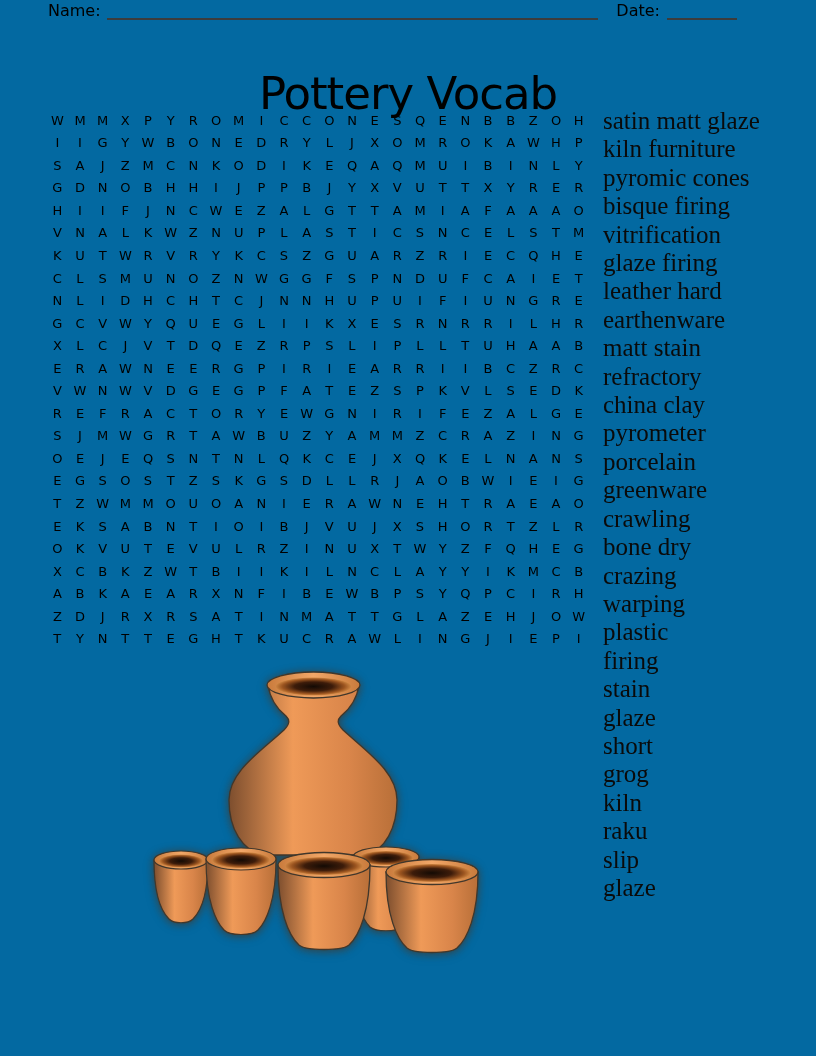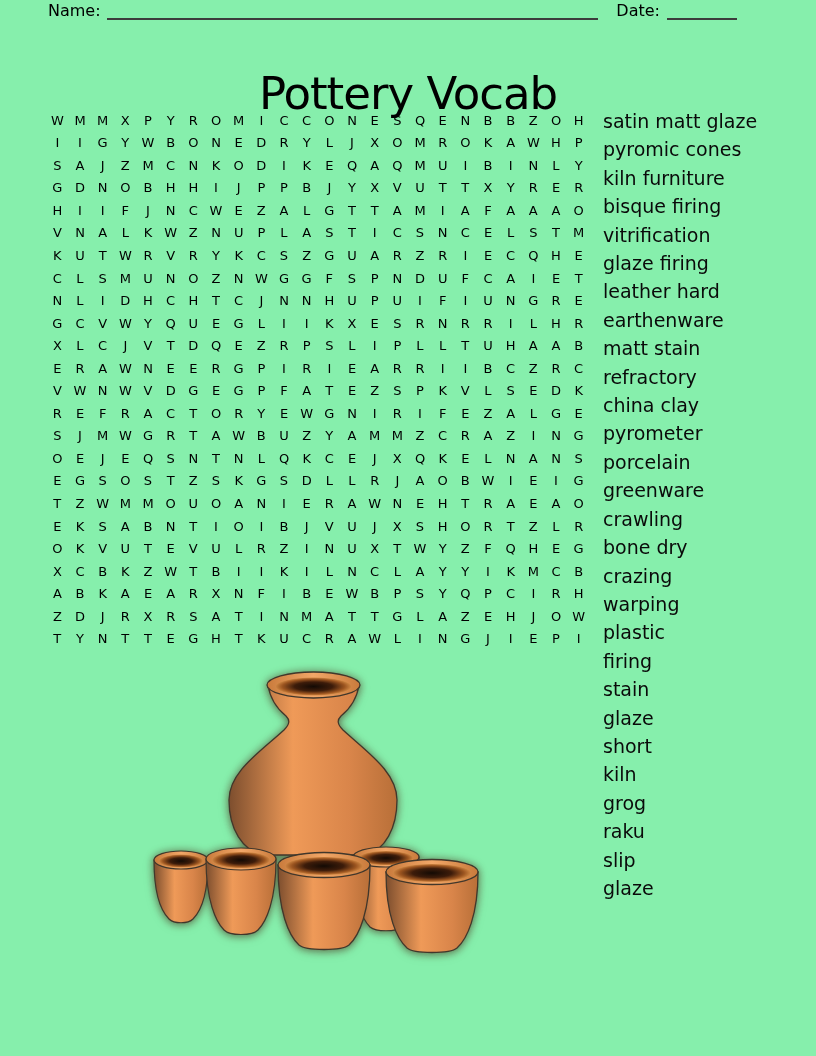--- a/index.html
+++ b/index.html
@@ -1,16 +1,16 @@
 <!DOCTYPE html>
 <html><head>
 <meta charset="utf-8">
 <style>
   html,body{margin:0;padding:0;background:#ffffff;}
-  .page{position:relative;width:816px;height:1056px;background:#86efac;overflow:hidden;
+  .page{position:relative;width:816px;height:1056px;background:#0369a1;overflow:hidden;
         font-family:"DejaVu Sans","Liberation Sans",sans-serif;color:#000;}
 
   
   .topline{position:absolute;left:48px;top:2px;right:79px;display:flex;align-items:flex-end;
            font-size:16px;line-height:1;color:#000;}
   .topline .lbl{padding-bottom:1px;}
   .blank{border-bottom:2px solid #3c3c3c;height:16px;}
   .name-blank{flex:1;margin-left:6px;margin-right:18px;}
   .date-blank{width:70px;margin-left:7px;}
 
@@ -19,21 +19,21 @@
          font-size:45px;font-weight:500;letter-spacing:-1px;line-height:1.15;}
 
   
   .grid{position:absolute;left:46px;top:109px;width:544px;height:541px;
         display:grid;grid-template-columns:repeat(24,1fr);grid-template-rows:repeat(24,1fr);}
   .cell{display:flex;align-items:center;justify-content:center;
         font-size:13px;font-weight:500;color:#000;}
 
   
   .words{position:absolute;left:603px;top:107px;margin:0;padding:0;list-style:none;
-         font-size:19px;line-height:28.4px;color:#0a0a0a;}
+         font-size:25px;line-height:28.4px;color:#0a0a0a;font-family:Liberation Serif, serif;}
 
   
   .pottery{position:absolute;left:140px;top:660px;width:360px;height:310px;
            filter:drop-shadow(0 0 4px rgba(75,52,30,.45)) drop-shadow(0 2px 3px rgba(75,52,30,.35));}
 </style>
 </head>
 <body>
 
 <div class="page">
 
@@ -620,44 +620,44 @@
       <span class="cell">G</span>
       <span class="cell">J</span>
       <span class="cell">I</span>
       <span class="cell">E</span>
       <span class="cell">P</span>
       <span class="cell">I</span>
     </div>
 
   <ul class="words" id="word-list">
       <li>satin matt glaze</li>
+      <li>kiln furniture</li>
       <li>pyromic cones</li>
-      <li>kiln furniture</li>
       <li>bisque firing</li>
       <li>vitrification</li>
       <li>glaze firing</li>
       <li>leather hard</li>
       <li>earthenware</li>
       <li>matt stain</li>
       <li>refractory</li>
       <li>china clay</li>
       <li>pyrometer</li>
       <li>porcelain</li>
       <li>greenware</li>
       <li>crawling</li>
       <li>bone dry</li>
       <li>crazing</li>
       <li>warping</li>
       <li>plastic</li>
       <li>firing</li>
       <li>stain</li>
       <li>glaze</li>
       <li>short</li>
+      <li>grog</li>
       <li>kiln</li>
-      <li>grog</li>
       <li>raku</li>
       <li>slip</li>
       <li>glaze</li>
     </ul>
 
   <svg class="pottery" viewBox="0 0 360 310" aria-hidden="true">
     <defs>
       <linearGradient id="clayH" x1="0" y1="0" x2="1" y2="0">
         <stop offset="0" stop-color="#7d4e2e"></stop>
         <stop offset="0.38" stop-color="#ef9a58"></stop>

